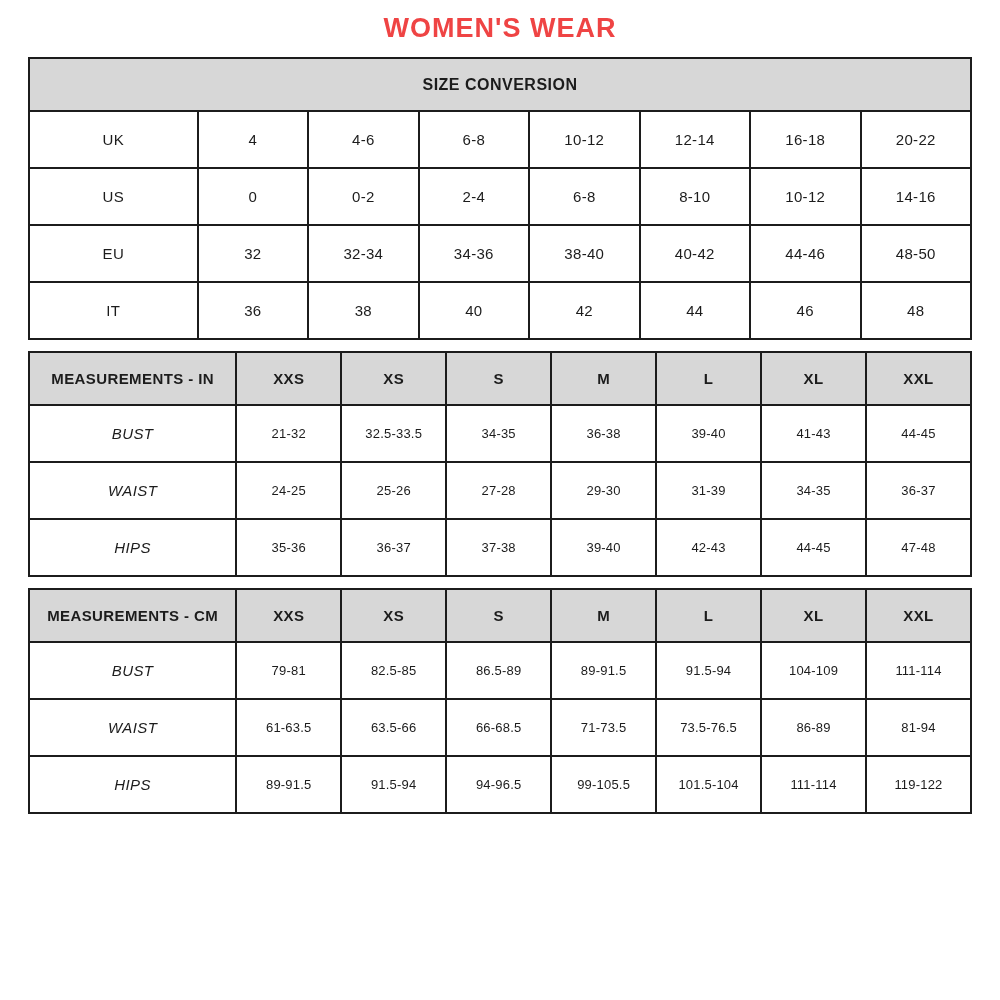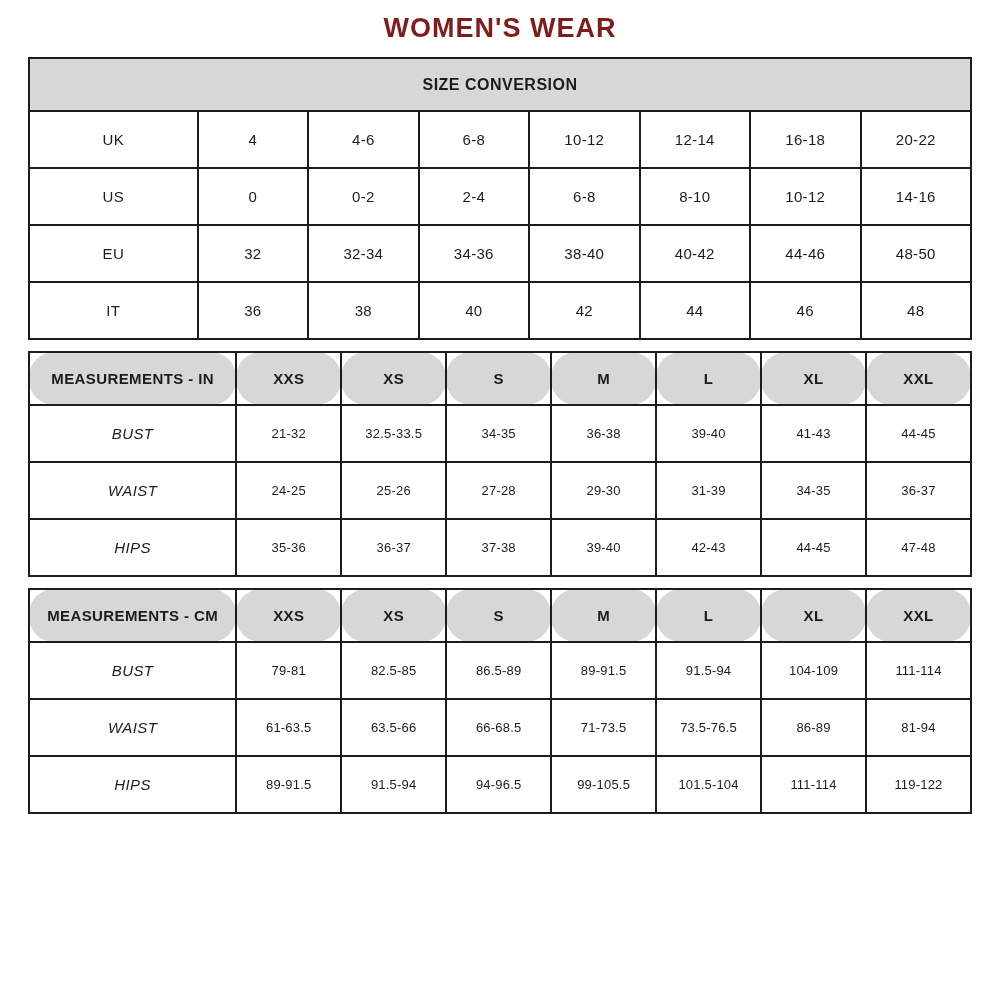--- a/index.html
+++ b/index.html
@@ -16,21 +16,21 @@
     padding: 12px 28px 16px 28px;
     background: #ffffff;
   }
   h1.page-title {
     margin: 0 0 13px 0;
     text-align: center;
     font-size: 27px;
     font-weight: bold;
     letter-spacing: 1px;
     line-height: 32px;
-    color: #7f1d1d;
+    color: #ef4444;
   }
   table.tbl {
     width: 100%;
     border-collapse: collapse;
     table-layout: fixed;
   }
   table.tbl th, table.tbl td {
     border: 2px solid #1c1c1c;
     text-align: center;
     vertical-align: middle;
@@ -59,21 +59,20 @@
     letter-spacing: 0.3px;
   }
   
   .meas { margin-top: 11px; }
   .meas thead th {
     background: #d7d7d7;
     height: 51px;
     font-size: 15px;
     font-weight: bold;
     letter-spacing: 0.4px;
-    border-radius: 25px;
   }
   .meas thead th.title-cell { font-size: 15px; }
   .meas tbody th {
     height: 55px;
     font-size: 15px;
     font-weight: normal;
     letter-spacing: 0.4px;
     font-style: italic;
   }
   .meas tbody td {

